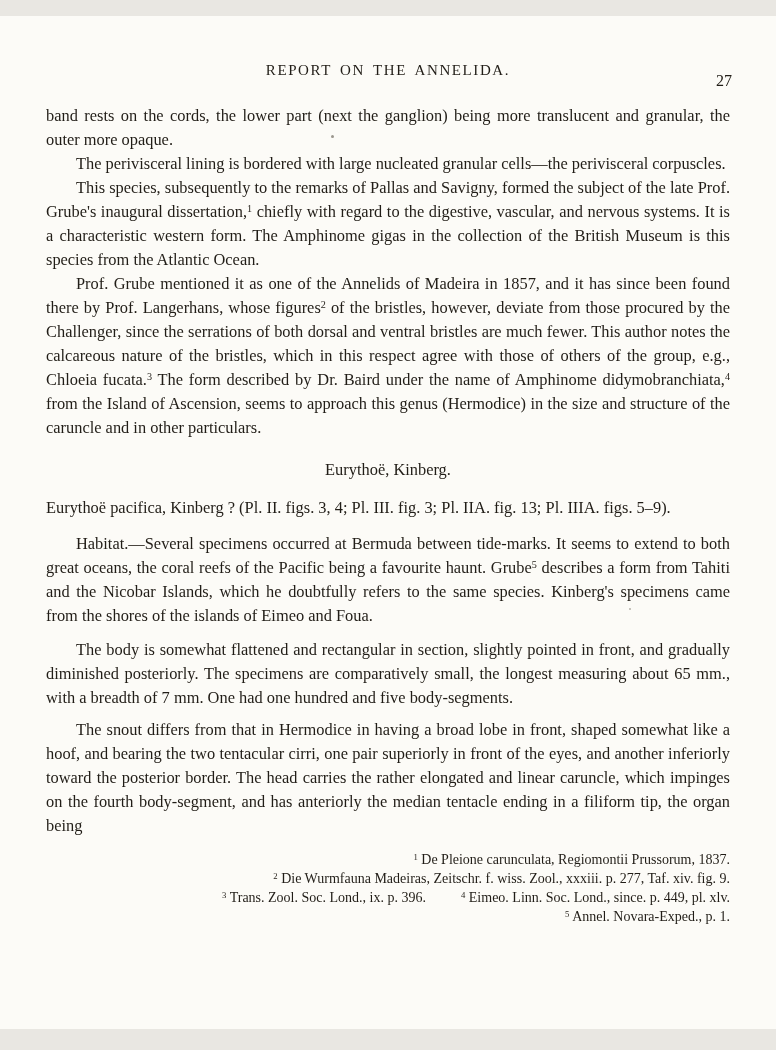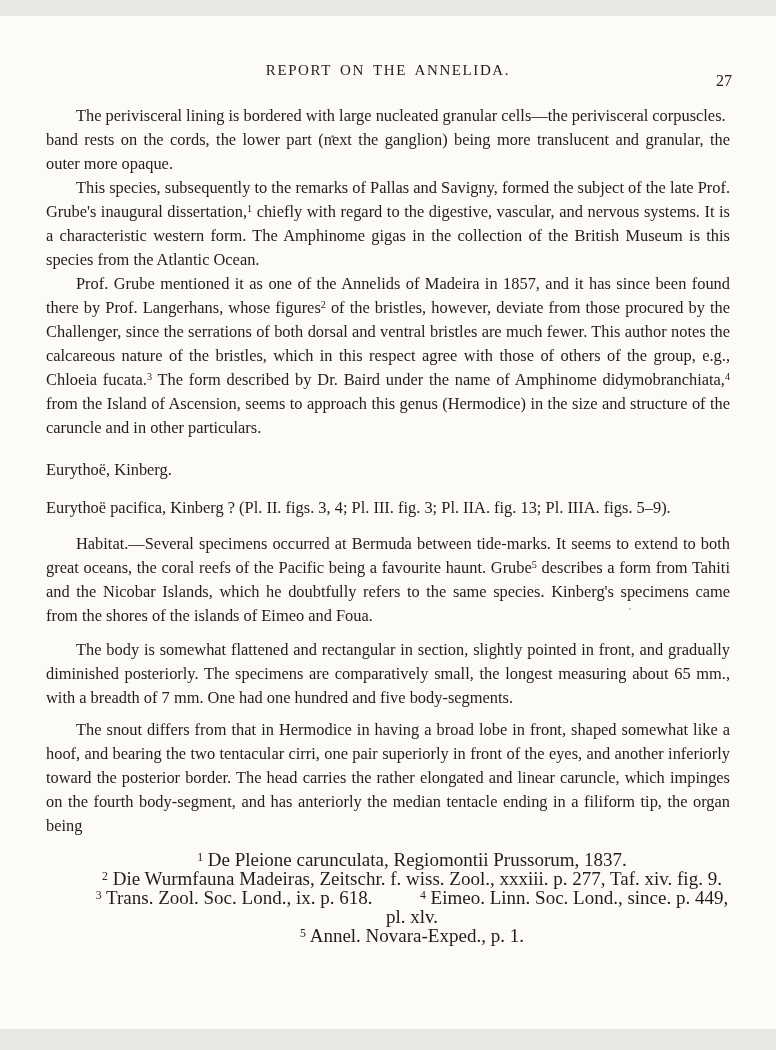--- a/index.html
+++ b/index.html
@@ -22,35 +22,35 @@
   .page-number { position:absolute; right:44px; top:56px; font-size:16px; }
   .content {
     margin:18px 46px 0 46px;
     font-size:16.4px; line-height:24px;
     text-align:justify;
   }
   .para { margin:0; text-indent:30px; }
   .para.no-indent { text-indent:0; }
   .hang { text-indent:-46px; padding-left:46px; }
   .section-heading {
-    text-align:left; font-weight:normal; font-size:16.4px;
+    text-align:center; font-weight:normal; font-size:16.4px;
     margin:18px 0 14px 0; text-indent:0;
   }
   .mb12 { margin-bottom:12px; }
   .mb10 { margin-bottom:10px; }
   .mb8  { margin-bottom:8px; }
   .it { }
   .sup {
     font-size:0.62em; line-height:0;
     position:relative; top:-0.45em;
   }
   .footnotes {
     margin:12px 0 0 48px;
-    font-size:19px; line-height:19px;
-    text-align:center;
+    font-size:14px; line-height:19px;
+    text-align:right;
   }
   .footnote { margin:0; text-indent:0; }
   
   .page::before {
     content:""; position:absolute; left:331px; top:119px;
     width:3px; height:3px; border-radius:50%; background:#4a4336; opacity:.55;
   }
   .page::after {
     content:""; position:absolute; left:629px; top:592px;
     width:2px; height:2px; border-radius:50%; background:#4a4336; opacity:.4;
@@ -60,36 +60,36 @@
 <body>
 
 <div class="page">
 
   <div class="running-header">
     <span class="header-title">REPORT ON THE ANNELIDA.</span>
     <span class="page-number">27</span>
   </div>
 
   <div class="content">
+    <p class="para no-indent"><span>band rests on the cords, the lower part (next the ganglion) being more translucent and granular, the outer more opaque.</span></p>
     <p class="para"><span>The perivisceral lining is bordered with large nucleated granular cells—the perivisceral corpuscles.</span></p>
-    <p class="para no-indent"><span>band rests on the cords, the lower part (next the ganglion) being more translucent and granular, the outer more opaque.</span></p>
     <p class="para"><span>This species, subsequently to the remarks of Pallas and Savigny, formed the subject of the late Prof. Grube's inaugural dissertation,</span><span class="sup">1</span><span> chiefly with regard to the digestive, vascular, and nervous systems. It is a characteristic western form. The </span><span class="it">Amphinome gigas</span><span> in the collection of the British Museum is this species from the Atlantic Ocean.</span></p>
     <p class="para"><span>Prof. Grube mentioned it as one of the Annelids of Madeira in 1857, and it has since been found there by Prof. Langerhans, whose figures</span><span class="sup">2</span><span> of the bristles, however, deviate from those procured by the Challenger, since the serrations of both dorsal and ventral bristles are much fewer. This author notes the calcareous nature of the bristles, which in this respect agree with those of others of the group, </span><span class="it">e.g., Chloeia fucata.</span><span class="sup">3</span><span> The form described by Dr. Baird under the name of </span><span class="it">Amphinome didymobranchiata,</span><span class="sup">4</span><span> from the Island of Ascension, seems to approach this genus (</span><span class="it">Hermodice</span><span>) in the size and structure of the caruncle and in other particulars.</span></p>
 
     <h3 class="section-heading"><span class="it">Eurythoë</span><span>, Kinberg.</span></h3>
 
     <p class="para hang mb12"><span class="it">Eurythoë pacifica,</span><span> Kinberg ? (Pl. II. figs. 3, 4; Pl. III. fig. 3; Pl. IIA. fig. 13; Pl. IIIA. figs. 5–9).</span></p>
 
     <p class="para mb10"><span class="it">Habitat.</span><span>—Several specimens occurred at Bermuda between tide-marks. It seems to extend to both great oceans, the coral reefs of the Pacific being a favourite haunt. Grube</span><span class="sup">5</span><span> describes a form from Tahiti and the Nicobar Islands, which he doubtfully refers to the same species. Kinberg's specimens came from the shores of the islands of Eimeo and Foua.</span></p>
 
     <p class="para mb8"><span>The body is somewhat flattened and rectangular in section, slightly pointed in front, and gradually diminished posteriorly. The specimens are comparatively small, the longest measuring about 65 mm., with a breadth of 7 mm. One had one hundred and five body-segments.</span></p>
 
     <p class="para"><span>The snout differs from that in </span><span class="it">Hermodice</span><span> in having a broad lobe in front, shaped somewhat like a hoof, and bearing the two tentacular cirri, one pair superiorly in front of the eyes, and another inferiorly toward the posterior border. The head carries the rather elongated and linear caruncle, which impinges on the fourth body-segment, and has anteriorly the median tentacle ending in a filiform tip, the organ being</span></p>
 
     <div class="footnotes">
       <p class="footnote"><span class="sup">1</span><span> De Pleione carunculata, </span><span class="it">Regiomontii Prussorum</span><span>, 1837.</span></p>
       <p class="footnote"><span class="sup">2</span><span> Die Wurmfauna Madeiras, </span><span class="it">Zeitschr. f. wiss. Zool.</span><span>, xxxiii. p. 277, Taf. xiv. fig. 9.</span></p>
-      <p class="footnote"><span class="sup">3</span><span> </span><span class="it">Trans. Zool. Soc. Lond.</span><span>, ix. p. 618.   </span><span class="sup">4</span><span> </span><span class="it">Eimeo. Linn. Soc. Lond.</span><span>, since. p. 449, pl. xlv.</span></p>
+      <p class="footnote"><span class="sup">3</span><span> </span><span class="it">Trans. Zool. Soc. Lond.</span><span>, ix. p. 396.   </span><span class="sup">4</span><span> </span><span class="it">Eimeo. Linn. Soc. Lond.</span><span>, since. p. 449, pl. xlv.</span></p>
       <p class="footnote"><span class="sup">5</span><span> Annel. Novara-Exped., p. 1.</span></p>
     </div>
   </div>
 
 </div>
 
 </body></html>

